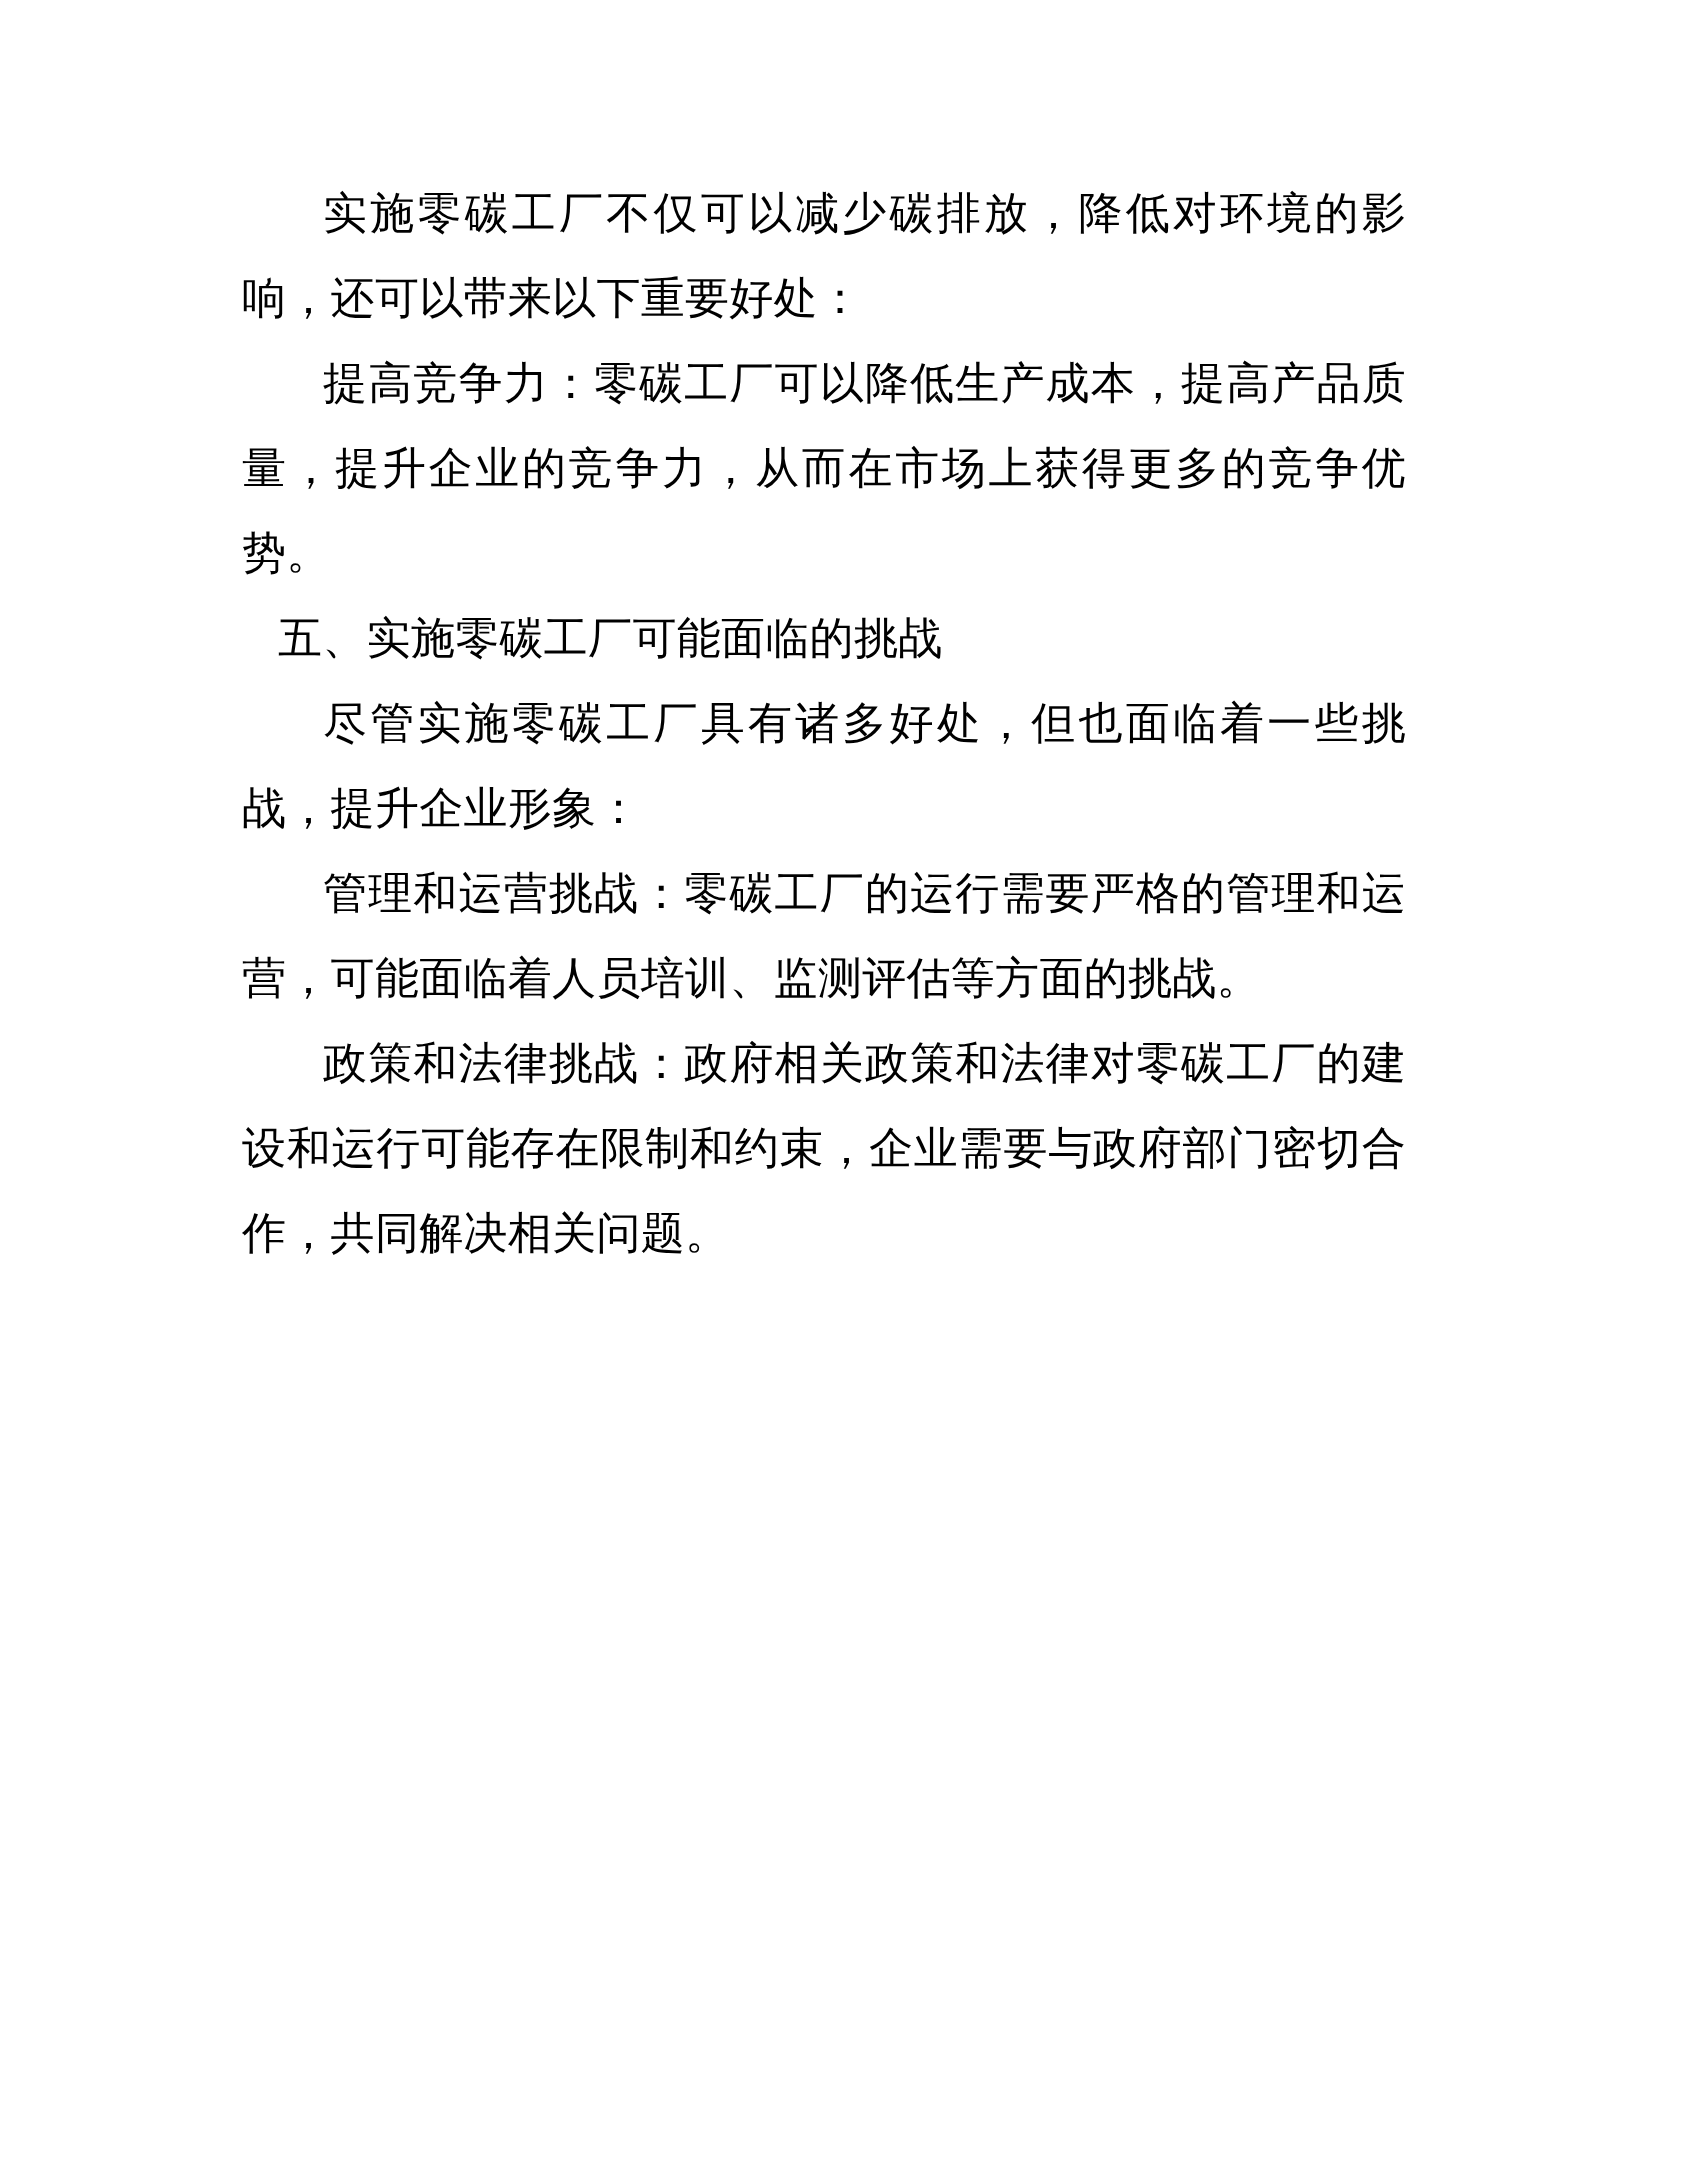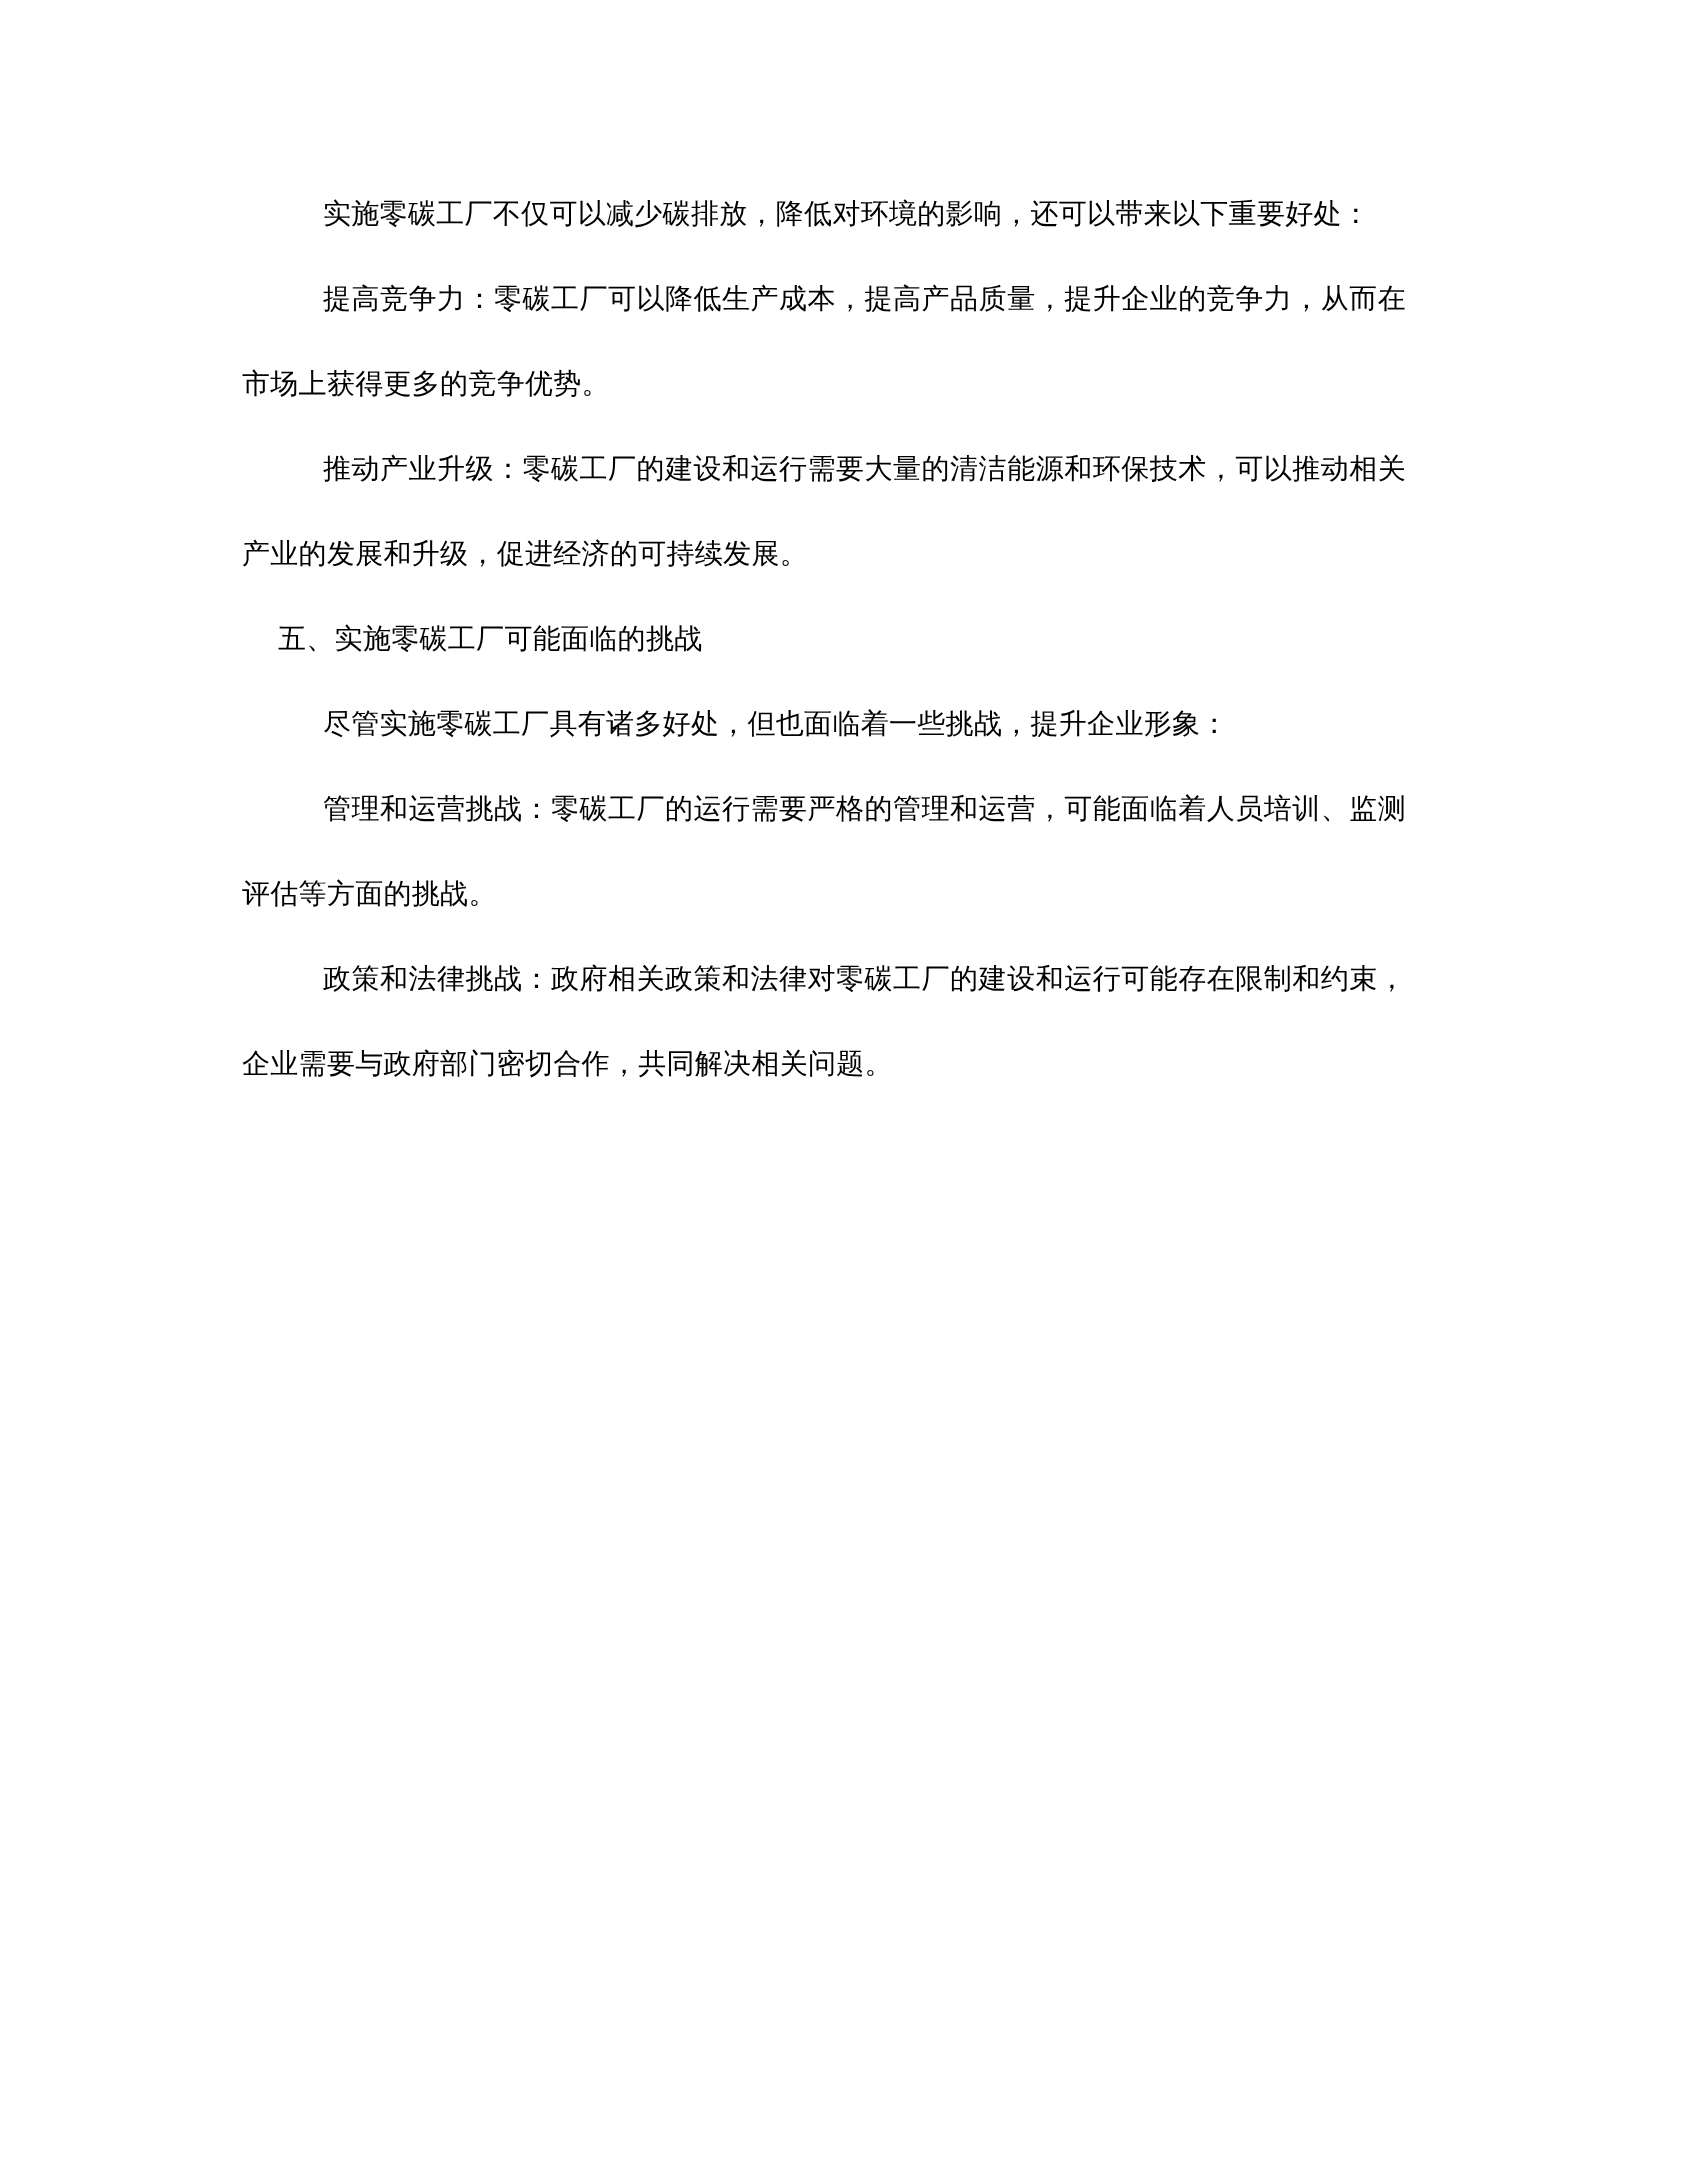--- a/index.html
+++ b/index.html
@@ -16,21 +16,21 @@
     overflow: hidden;
   }
   .text-column {
     position: absolute;
     left: 242px;
     top: 171px;
     width: 1164px;
   }
   .block {
     font-family: "Liberation Serif", "DejaVu Serif", serif;
-    font-size: 28px;
+    font-size: 44px;
     line-height: 85px;
     color: #000000;
     text-align: justify;
     text-justify: inter-character;
     letter-spacing: 0.3px;
     margin: 0;
     word-break: break-all;
     white-space: normal;
   }
   .block.para {
@@ -41,20 +41,19 @@
     margin-left: 36px;
   }
 </style>
 </head>
 <body>
 
 <div class="page">
   <div class="text-column" id="text-column">
       <p class="block para">实施零碳工厂不仅可以减少碳排放，降低对环境的影响，还可以带来以下重要好处：</p>
       <p class="block para">提高竞争力：零碳工厂可以降低生产成本，提高产品质量，提升企业的竞争力，从而在市场上获得更多的竞争优势。</p>
-      <p class="block para">推动产业升级：零碳工厂的建设和运行需要大量的清洁能源和环保技术，可以推动相关产业的发展和升级，促进经济的可持续发展。</p>
       <p class="block heading">五、实施零碳工厂可能面临的挑战</p>
       <p class="block para">尽管实施零碳工厂具有诸多好处，但也面临着一些挑战，提升企业形象：</p>
       <p class="block para">管理和运营挑战：零碳工厂的运行需要严格的管理和运营，可能面临着人员培训、监测评估等方面的挑战。</p>
       <p class="block para">政策和法律挑战：政府相关政策和法律对零碳工厂的建设和运行可能存在限制和约束，企业需要与政府部门密切合作，共同解决相关问题。</p>
     </div>
 </div>
 
 
 </body></html>

